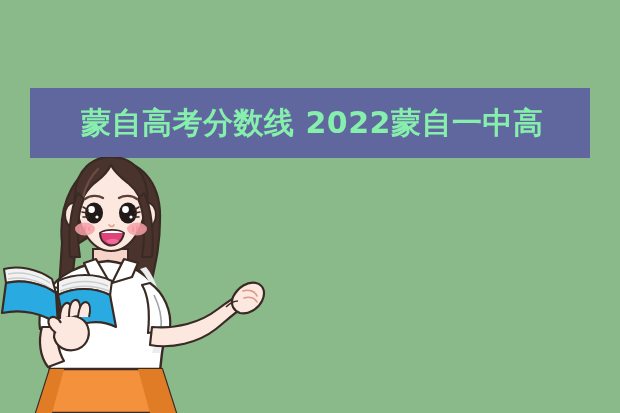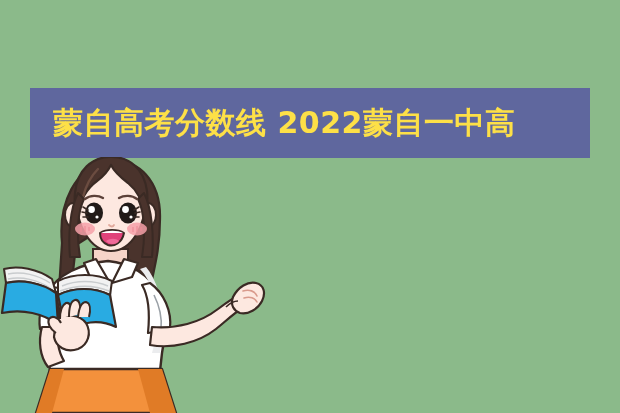--- a/index.html
+++ b/index.html
@@ -24,28 +24,29 @@
     top: 88px;
     width: 560px;
     height: 70px;
     background: #5f679e;
     overflow: hidden;
     white-space: nowrap;
     display: flex;
     align-items: center;
   }
   #title-text {
-    color: #fde047;
+    color: #86efac;
     font-size: 30px;
     font-weight: bold;
     letter-spacing: 0.5px;
     padding-left: 23px;
     line-height: 70px;
     white-space: nowrap;
     font-family: "DejaVu Sans", "Liberation Sans", sans-serif;
+    margin-left: 28px;
   }
   
   #illustration {
     position: absolute;
     left: 0;
     top: 157px;
     width: 620px;
     height: 256px;
   }
   #illustration svg {

